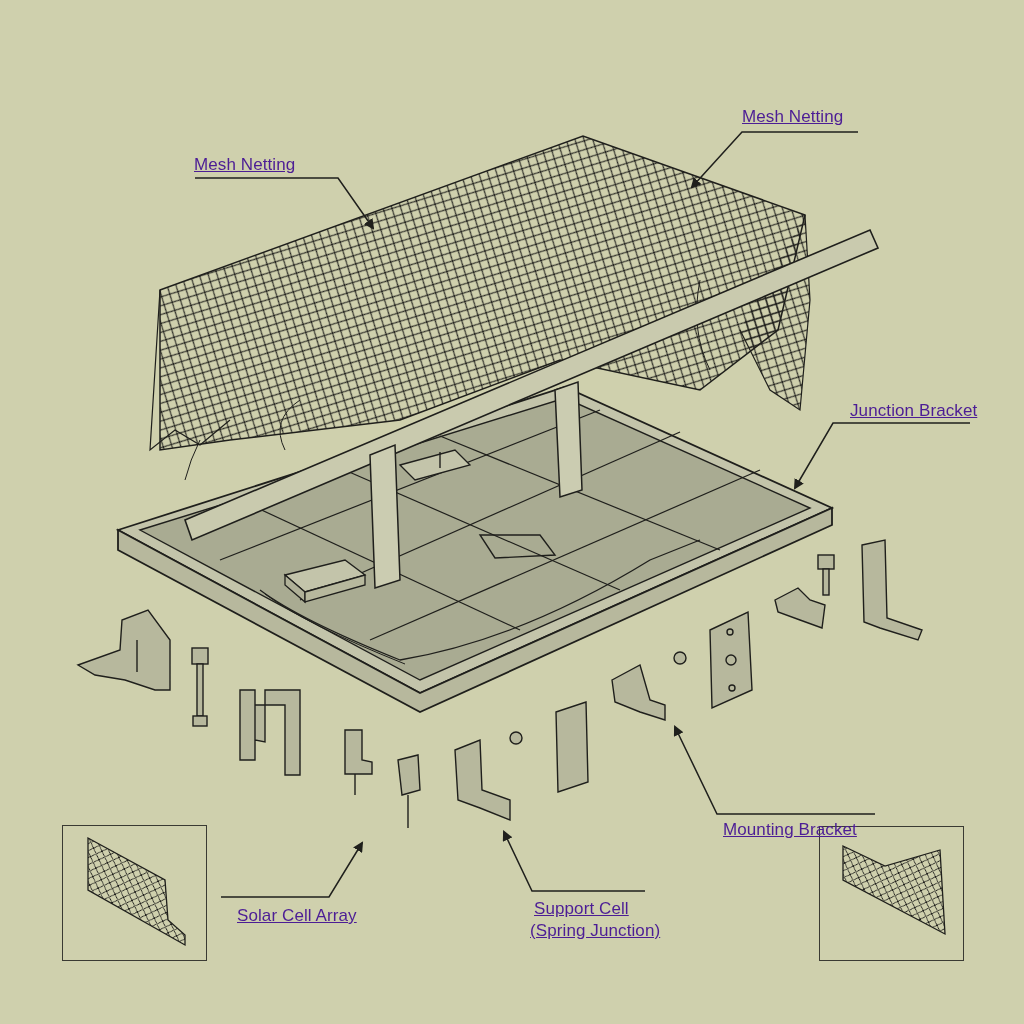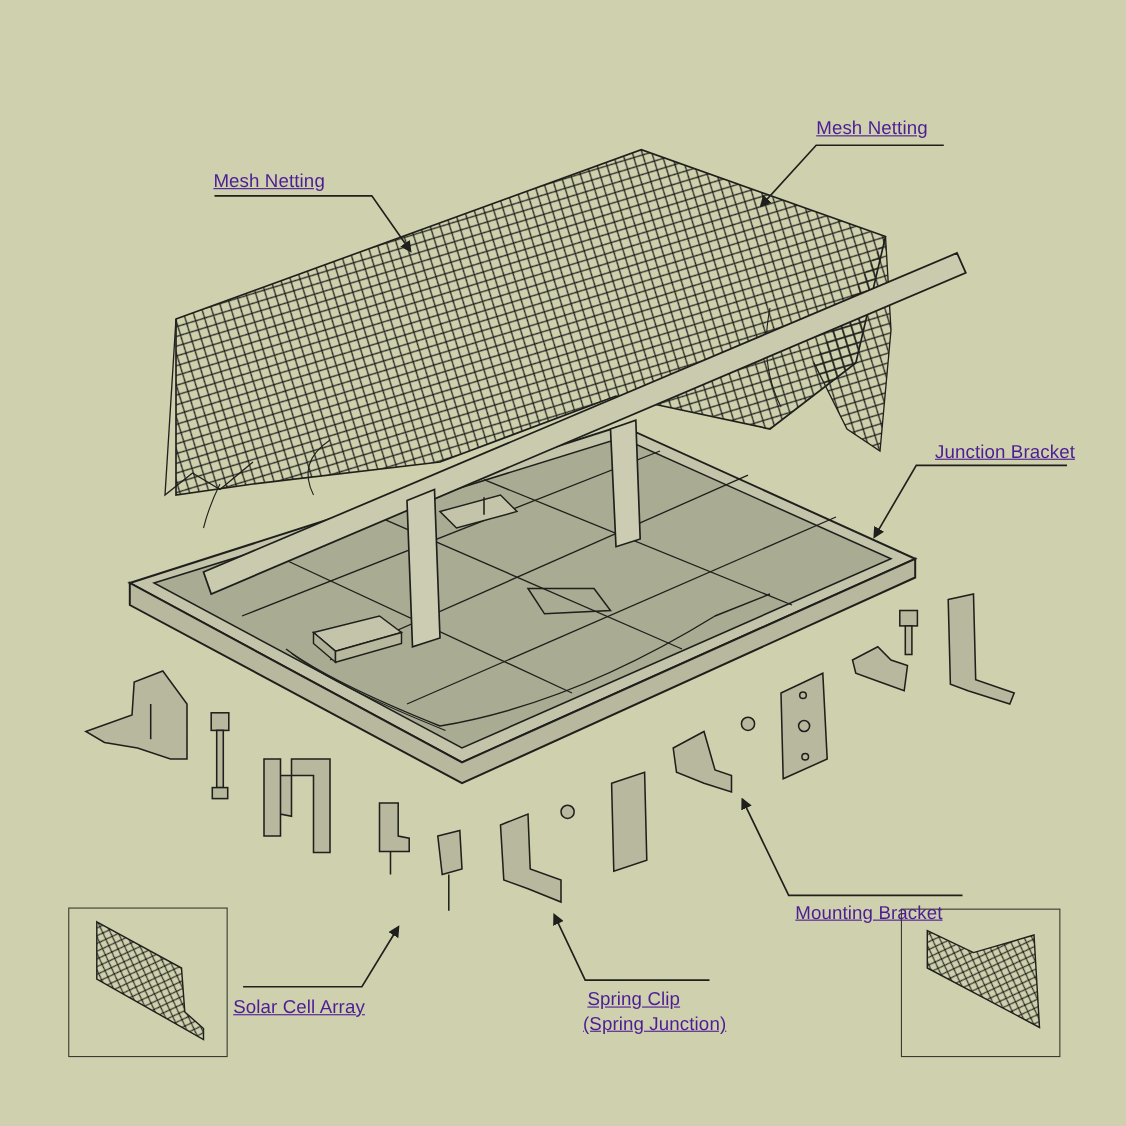--- a/index.html
+++ b/index.html
@@ -109,16 +109,16 @@
 </svg>
 
 <div class="inset" style="left:62px; top:825px; width:145px; height:136px;"></div>
 <div class="inset" style="left:819px; top:826px; width:145px; height:135px;"></div>
 
 <div class="label" style="left:194px; top:155px;">Mesh Netting</div>
 <div class="label" style="left:742px; top:107px;">Mesh Netting</div>
 <div class="label" style="left:833px; top:401px;margin-left:17px;">Junction Bracket</div>
 <div class="label" style="left:723px; top:791px;margin-top:29px;">Mounting Bracket</div>
 <div class="label multi" style="left:530px; top:898px;">
-  <div style="padding-left:4px;">Spring Clip</div>
+  <div style="padding-left:4px;">Support Cell</div>
   <div>(Spring Junction)</div>
 </div>
-<div class="label" style="left:212px; top:906px;">Solar Cell Array</div>
+<div class="label" style="left:237px; top:906px;">Solar Cell Array</div>
 
 </body></html>

